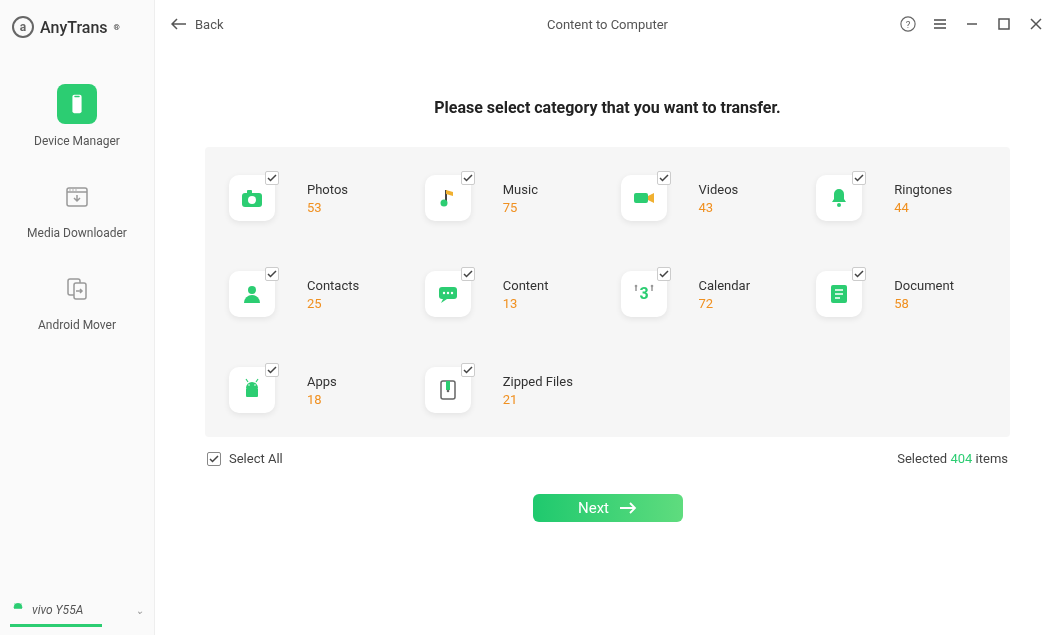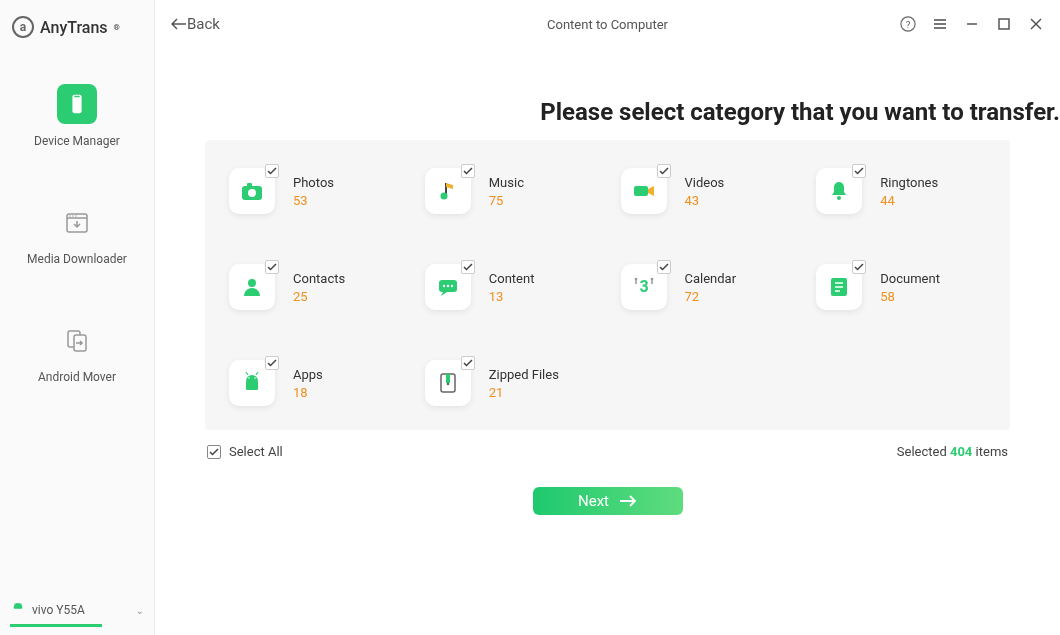--- a/index.html
+++ b/index.html
@@ -1,49 +1,49 @@
 <!DOCTYPE html>
 <html><head>
 <meta charset="utf-8">
 <style>
 * { margin:0; padding:0; box-sizing:border-box; font-family:-apple-system,BlinkMacSystemFont,"Segoe UI",Roboto,sans-serif; }
 body { width:1060px; height:635px; display:flex; background:#fff; overflow:hidden; }
 .sidebar { width:155px; background:#fafafa; display:flex; flex-direction:column; border-right:1px solid #eee; }
 .brand { display:flex; align-items:center; gap:6px; padding:16px 12px; color:#333; font-size:16px; font-weight:500; }
 .brand-icon { width:22px; height:22px; border:2px solid #666; border-radius:50%; display:flex; align-items:center; justify-content:center; font-size:12px; font-weight:bold; color:#666; }
 .brand sup { font-size:8px; }
-.nav { display:flex; flex-direction:column; gap:54px; padding-top:30px; }
+.nav { display:flex; flex-direction:column; gap:28px; padding-top:30px; }
 .nav-item { display:flex; flex-direction:column; align-items:center; gap:10px; cursor:pointer; }
 .nav-icon-box { width:40px; height:40px; display:flex; align-items:center; justify-content:center; border-radius:8px; }
 .nav-icon-box.active { background:#2ccd72; }
 .nav-label { font-size:12px; color:#555; }
-.device-bar { margin-top:auto; padding:8px 10px 6px; display:flex; align-items:center; gap:6px; font-size:12px; color:#555; }
+.device-bar { margin-top:auto; padding:8px 10px 6px; display:flex; align-items:center; gap:6px; font-size:12px; color:#555;font-style:italic; }
 .device-progress { height:3px; background:#2ccd72; width:60%; margin:0 10px 8px; }
 .chev-down { margin-left:auto; color:#999; font-size:10px; }
 .main { flex:1; display:flex; flex-direction:column; }
 .topbar { height:48px; display:flex; align-items:center; padding:0 16px; position:relative; }
-.back-btn { display:flex; align-items:center; color:#555; font-size:15px; cursor:pointer;justify-content:flex-end; }
+.back-btn { display:flex; align-items:center; gap:8px; color:#555; font-size:13px; cursor:pointer;justify-content:flex-end; }
 .top-title { position:absolute; left:50%; transform:translateX(-50%); font-size:13px; color:#555; }
 .top-controls { margin-left:auto; display:flex; align-items:center; gap:16px; color:#555; }
 .top-controls span { cursor:pointer; display:flex; align-items:center; justify-content:center; width:16px; }
-.heading { text-align:right; font-size:24px; font-weight:700; color:#222; margin:50px 0 14px; }
+.heading { text-align:center; font-size:16px; font-weight:700; color:#222; margin:50px 0 30px; }
 .grid-wrap { background:#f6f6f6; margin:0 50px; border-radius:4px; padding:28px 14px 24px; }
 .grid { display:grid; grid-template-columns:repeat(4,1fr); gap:50px 6px; }
-.tile { display:flex; align-items:center; gap:18px; cursor:pointer; padding-left:10px; }
+.tile { display:flex; align-items:center; gap:32px; cursor:pointer; padding-left:10px; }
 .tile-icon { width:46px; height:46px; background:#fff; border-radius:10px; box-shadow:0 2px 6px rgba(0,0,0,0.08); display:flex; align-items:center; justify-content:center; position:relative; }
 .tick { position:absolute; top:-4px; right:-4px; width:14px; height:14px; background:#fff; border:1px solid #ccc; border-radius:2px; display:flex; align-items:center; justify-content:center; }
 .tick svg { width:10px; height:10px; }
 .tile-text { display:flex; flex-direction:column; gap:3px; }
 .tile-name { font-size:13px; color:#333; }
 .tile-count { font-size:13px; color:#f09020; }
 .select-row { display:flex; align-items:center; margin:14px 52px 0; font-size:13px; color:#444; }
 .select-all { display:flex; align-items:center; gap:8px; cursor:pointer; }
 .sa-box { width:14px; height:14px; border:1px solid #888; border-radius:2px; display:flex; align-items:center; justify-content:center; }
 .summary { margin-left:auto; }
-.summary .num { color:#2ccd72; font-weight:700; }
+.summary .num { color:#2ccd72; font-weight:400; }
 .next-btn { margin:28px auto 0; width:150px; height:28px; background:linear-gradient(90deg,#1fc96e,#5fdc7e); color:#fff; border:none; border-radius:6px; font-size:15px; display:flex; align-items:center; justify-content:center; gap:10px; cursor:pointer; }
 </style>
 </head>
 <body>
 
 <div class="sidebar">
   <div class="brand">
     <span class="brand-icon">a</span>
     <span>AnyTrans</span>
     <sup>®</sup>

